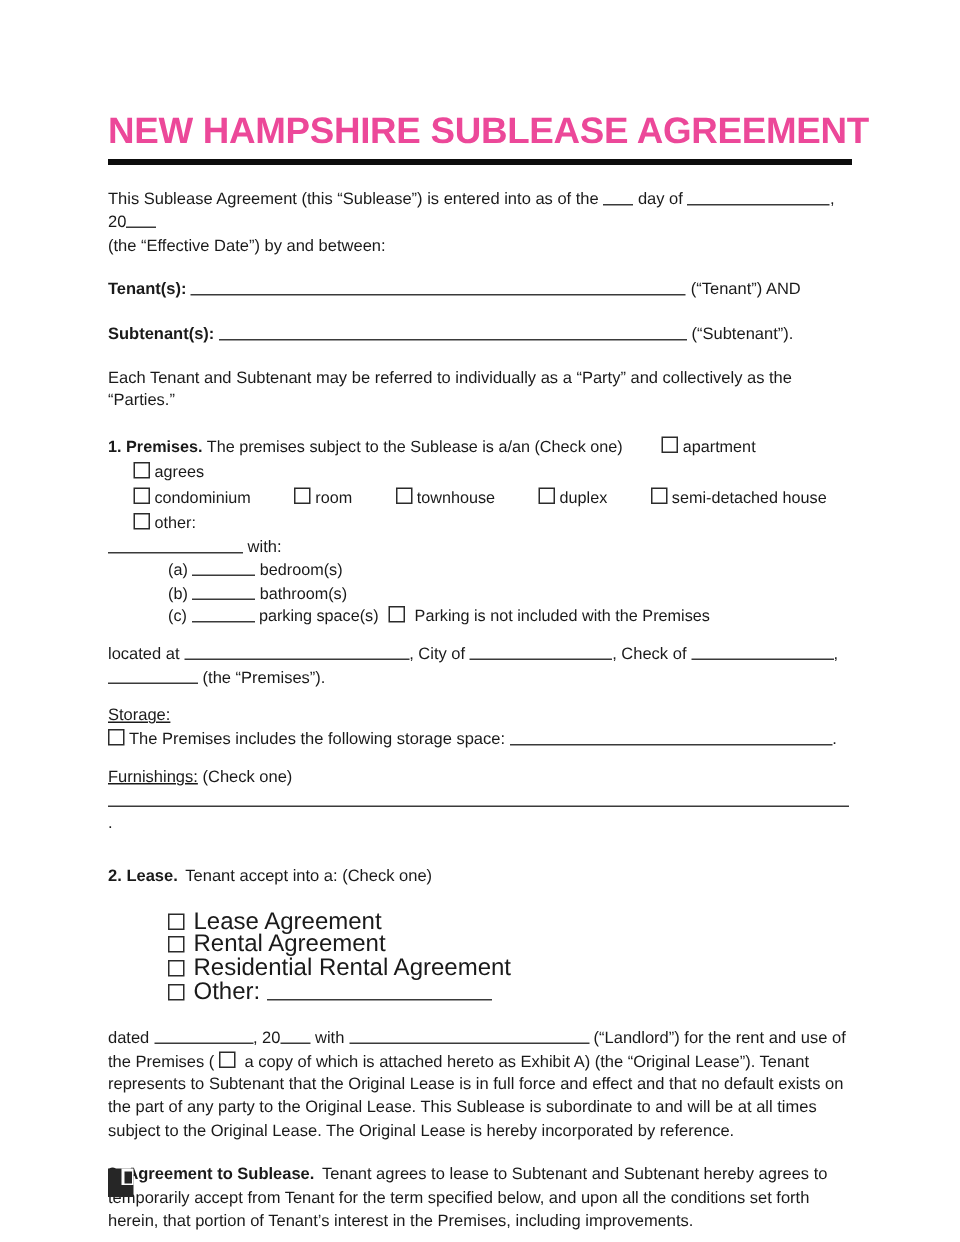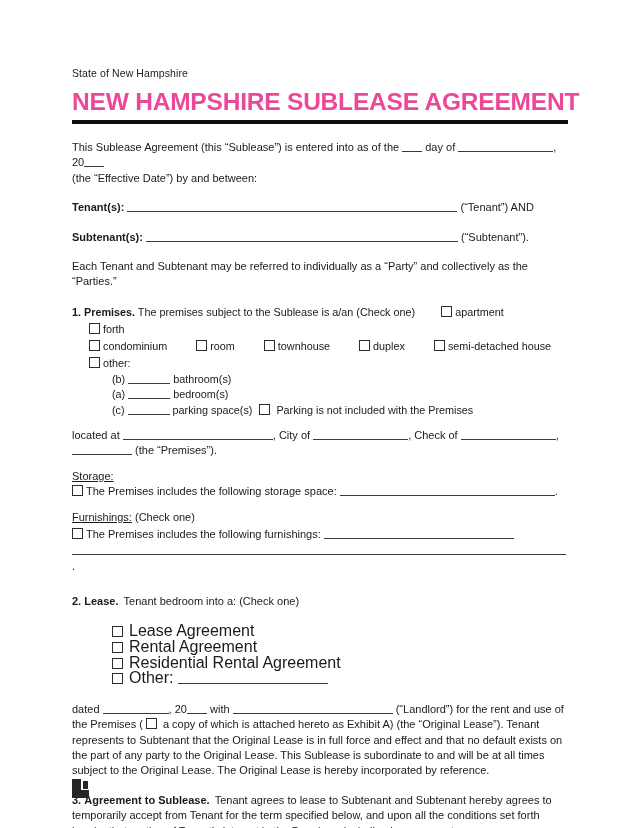--- a/index.html
+++ b/index.html
@@ -151,21 +151,20 @@
     height: 8px;
     background: #262626;
     z-index: 2;
   }
 </style>
 </head>
 <body>
 
 <div class="page">
 
-  <div class="state-line">State of New Hampshire</div>
   <div class="doc-title">NEW HAMPSHIRE SUBLEASE AGREEMENT</div>
   <div class="title-rule"></div>
 
   <div class="sp-16"></div>
 
   <div class="para">
     <span>This Sublease Agreement (this “Sublease”) is entered into as of the</span>
     <span class="blank b-20"></span>
     <span>day of</span>
     <span class="blank b-95"></span><span>, 20</span><span class="blank b-20"></span>
@@ -196,21 +195,21 @@
   <div class="sp-14"></div>
 
   <div class="opt-row">
     <span class="sec-num">1.</span>
     <span class="sec-num">Premises.</span>
     <span>The premises subject to the Sublease is a/an (Check one)</span>
     <span class="cb-wrap" style="margin-left:6px">
       <span class="cb"></span><span>apartment</span>
     </span>
     <span class="cb-wrap">
-      <span class="cb"></span><span>forth</span>
+      <span class="cb"></span><span>agrees</span>
     </span>
   </div>
 
   <div class="opt-row">
     <span class="cb-wrap">
       <span class="cb"></span><span>condominium</span>
     </span>
     <span class="cb-wrap">
       <span class="cb"></span><span>room</span>
     </span>
@@ -221,31 +220,35 @@
       <span class="cb"></span><span>duplex</span>
     </span>
     <span class="cb-wrap">
       <span class="cb"></span><span>semi-detached house</span>
     </span>
     <span class="cb-wrap">
       <span class="cb"></span><span>other:</span>
     </span>
   </div>
 
+  <div class="para">
+    <span class="blank b-90"></span>
+    <span>with:</span>
+  </div>
 
   <div class="abc">
+    <div>
+      <span>(a)</span>
+      <span class="blank b-42"></span>
+      <span>bedroom(s)</span>
+    </div>
     <div>
       <span>(b)</span>
       <span class="blank b-42"></span>
       <span>bathroom(s)</span>
-    </div>
-    <div>
-      <span>(a)</span>
-      <span class="blank b-42"></span>
-      <span>bedroom(s)</span>
     </div>
     <div>
       <span>(c)</span>
       <span class="blank b-42"></span>
       <span>parking space(s)</span>
       <span class="cb" style="margin-left:4px"></span>
       <span>Parking is not included with the Premises</span>
     </div>
   </div>
 
@@ -270,34 +273,30 @@
     <span class="cb"></span><span>The Premises includes the following storage space:</span>
     <span class="blank b-215"></span><span>.</span>
   </div>
 
   <div class="sp-10"></div>
 
   <div class="para">
     <span class="u">Furnishings:</span>
     <span>(Check one)</span>
   </div>
-  <div class="para" style="line-height:18px">
-    <span class="cb"></span><span>The Premises includes the following furnishings:</span>
-    <span class="blank b-190"></span>
-  </div>
   <div class="para">
     <span class="blank b-494"></span><span>.</span>
   </div>
 
   <div class="sp-20"></div>
 
   <div class="para">
     <span class="sec-num">2.</span>
     <span class="sec-num">Lease.</span>
-    <span style="margin-left:2px">Tenant bedroom into a: (Check one)</span>
+    <span style="margin-left:2px">Tenant accept into a: (Check one)</span>
   </div>
 
   <div class="sp-14"></div>
 
   <div class="lease-opts">
     <div class="row">
       <span class="cb"></span><span>Lease Agreement</span>
     </div>
     <div class="row">
       <span class="cb"></span><span>Rental Agreement</span>

